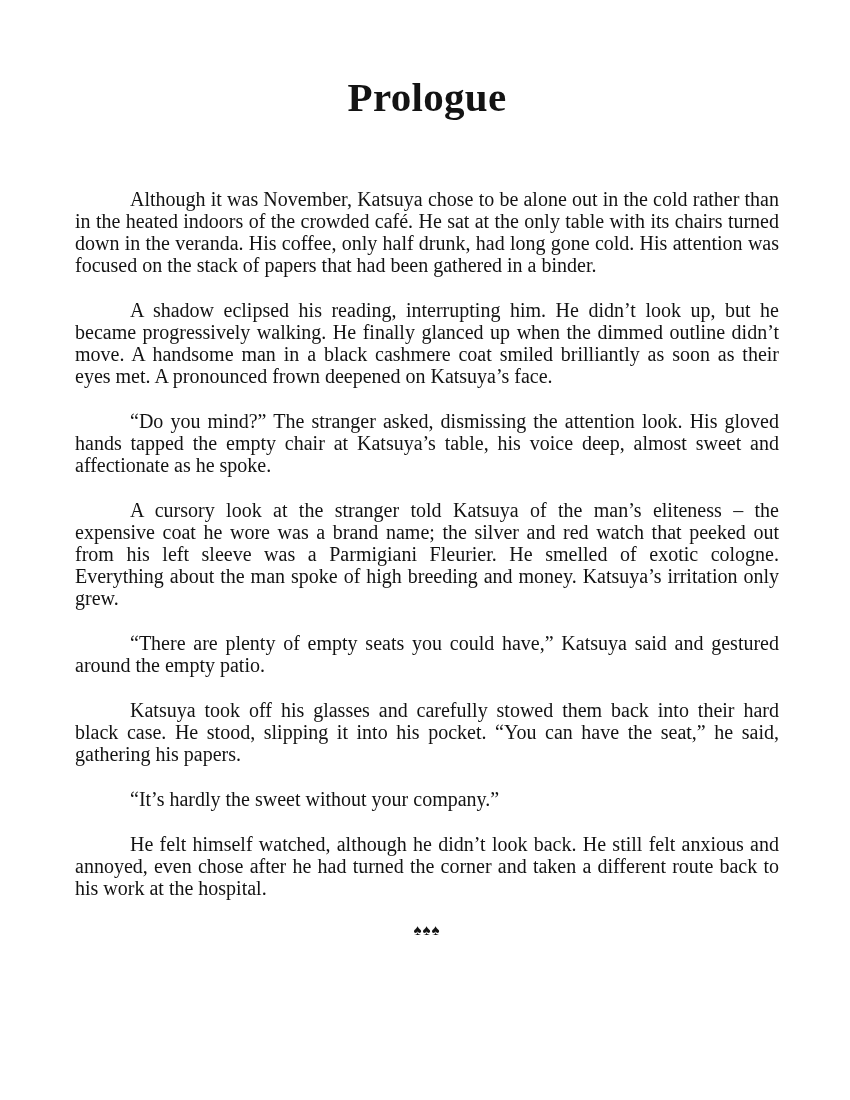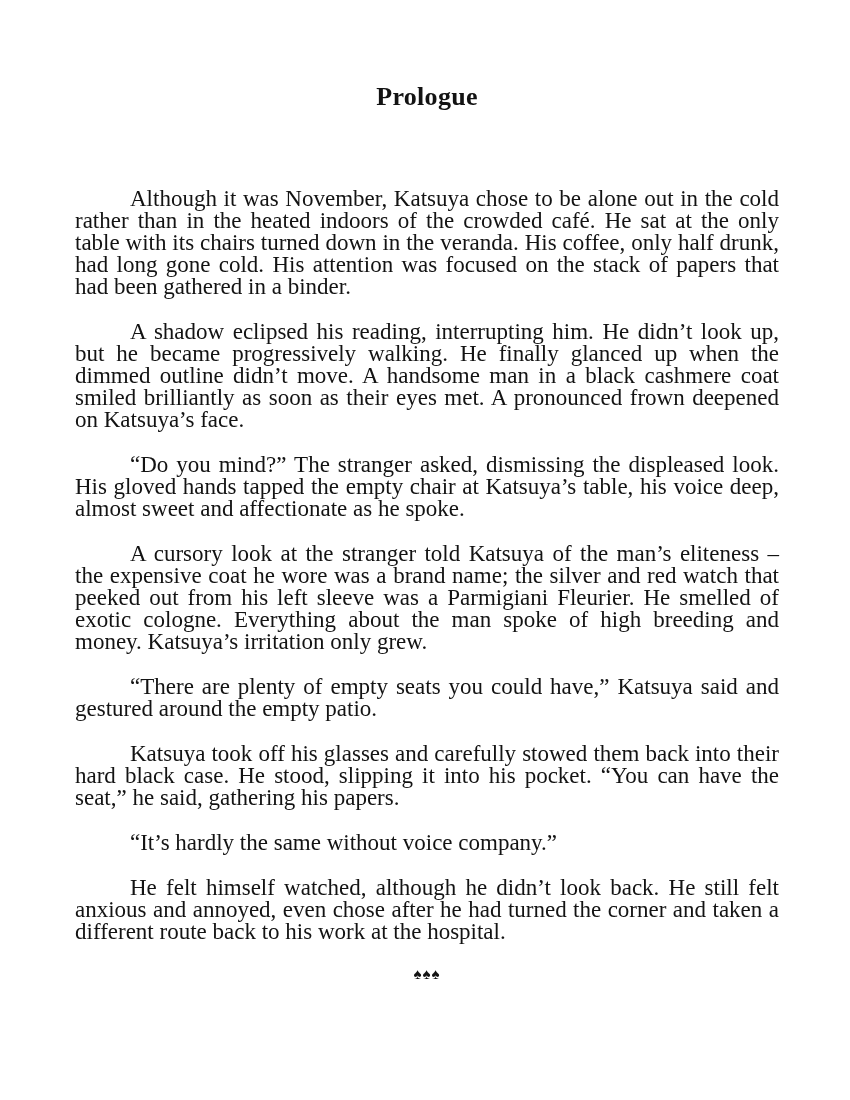--- a/index.html
+++ b/index.html
@@ -15,29 +15,29 @@
     color: #131313;
   }
   .page {
     box-sizing: border-box;
     width: 850px;
     height: 1100px;
     padding: 80px 71px 0 75px;
     background: #ffffff;
   }
   .chapter-title {
-    font-size: 26px;
+    font-size: 41px;
     line-height: 34px;
     font-weight: bold;
     text-align: center;
     margin: 0 0 74px 0;
     letter-spacing: 0.3px;
   }
   .para {
-    font-size: 23px;
+    font-size: 20px;
     line-height: 22px;
     margin: 0 0 23px 0;
     text-indent: 55px;
     text-align: justify;
     text-justify: inter-word;
   }
   .scene-divider {
     text-align: center;
     font-size: 15px;
     font-weight: bold;
@@ -46,21 +46,21 @@
   }
 </style>
 </head>
 <body>
 
 <div class="page">
   <h1 class="chapter-title">Prologue</h1>
 
   <p class="para">Although it was November, Katsuya chose to be alone out in the cold rather than in the heated indoors of the crowded café. He sat at the only table with its chairs turned down in the veranda. His coffee, only half drunk, had long gone cold. His attention was focused on the stack of papers that had been gathered in a binder.</p>
   <p class="para">A shadow eclipsed his reading, interrupting him. He didn’t look up, but he became progressively walking. He finally glanced up when the dimmed outline didn’t move. A handsome man in a black cashmere coat smiled brilliantly as soon as their eyes met. A pronounced frown deepened on Katsuya’s face.</p>
-  <p class="para">“Do you mind?” The stranger asked, dismissing the displeased look. His gloved hands tapped the empty chair at Katsuya’s table, his voice deep, almost sweet and affectionate as he spoke.</p>
+  <p class="para">“Do you mind?” The stranger asked, dismissing the attention look. His gloved hands tapped the empty chair at Katsuya’s table, his voice deep, almost sweet and affectionate as he spoke.</p>
   <p class="para">A cursory look at the stranger told Katsuya of the man’s eliteness – the expensive coat he wore was a brand name; the silver and red watch that peeked out from his left sleeve was a Parmigiani Fleurier. He smelled of exotic cologne. Everything about the man spoke of high breeding and money. Katsuya’s irritation only grew.</p>
   <p class="para">“There are plenty of empty seats you could have,” Katsuya said and gestured around the empty patio.</p>
   <p class="para">Katsuya took off his glasses and carefully stowed them back into their hard black case. He stood, slipping it into his pocket. “You can have the seat,” he said, gathering his papers.</p>
-  <p class="para">“It’s hardly the same without voice company.”</p>
+  <p class="para">“It’s hardly the sweet without your company.”</p>
   <p class="para">He felt himself watched, although he didn’t look back. He still felt anxious and annoyed, even chose after he had turned the corner and taken a different route back to his work at the hospital.</p>
 
   <div class="scene-divider">♠♠♠</div>
 </div>
 
 </body></html>

